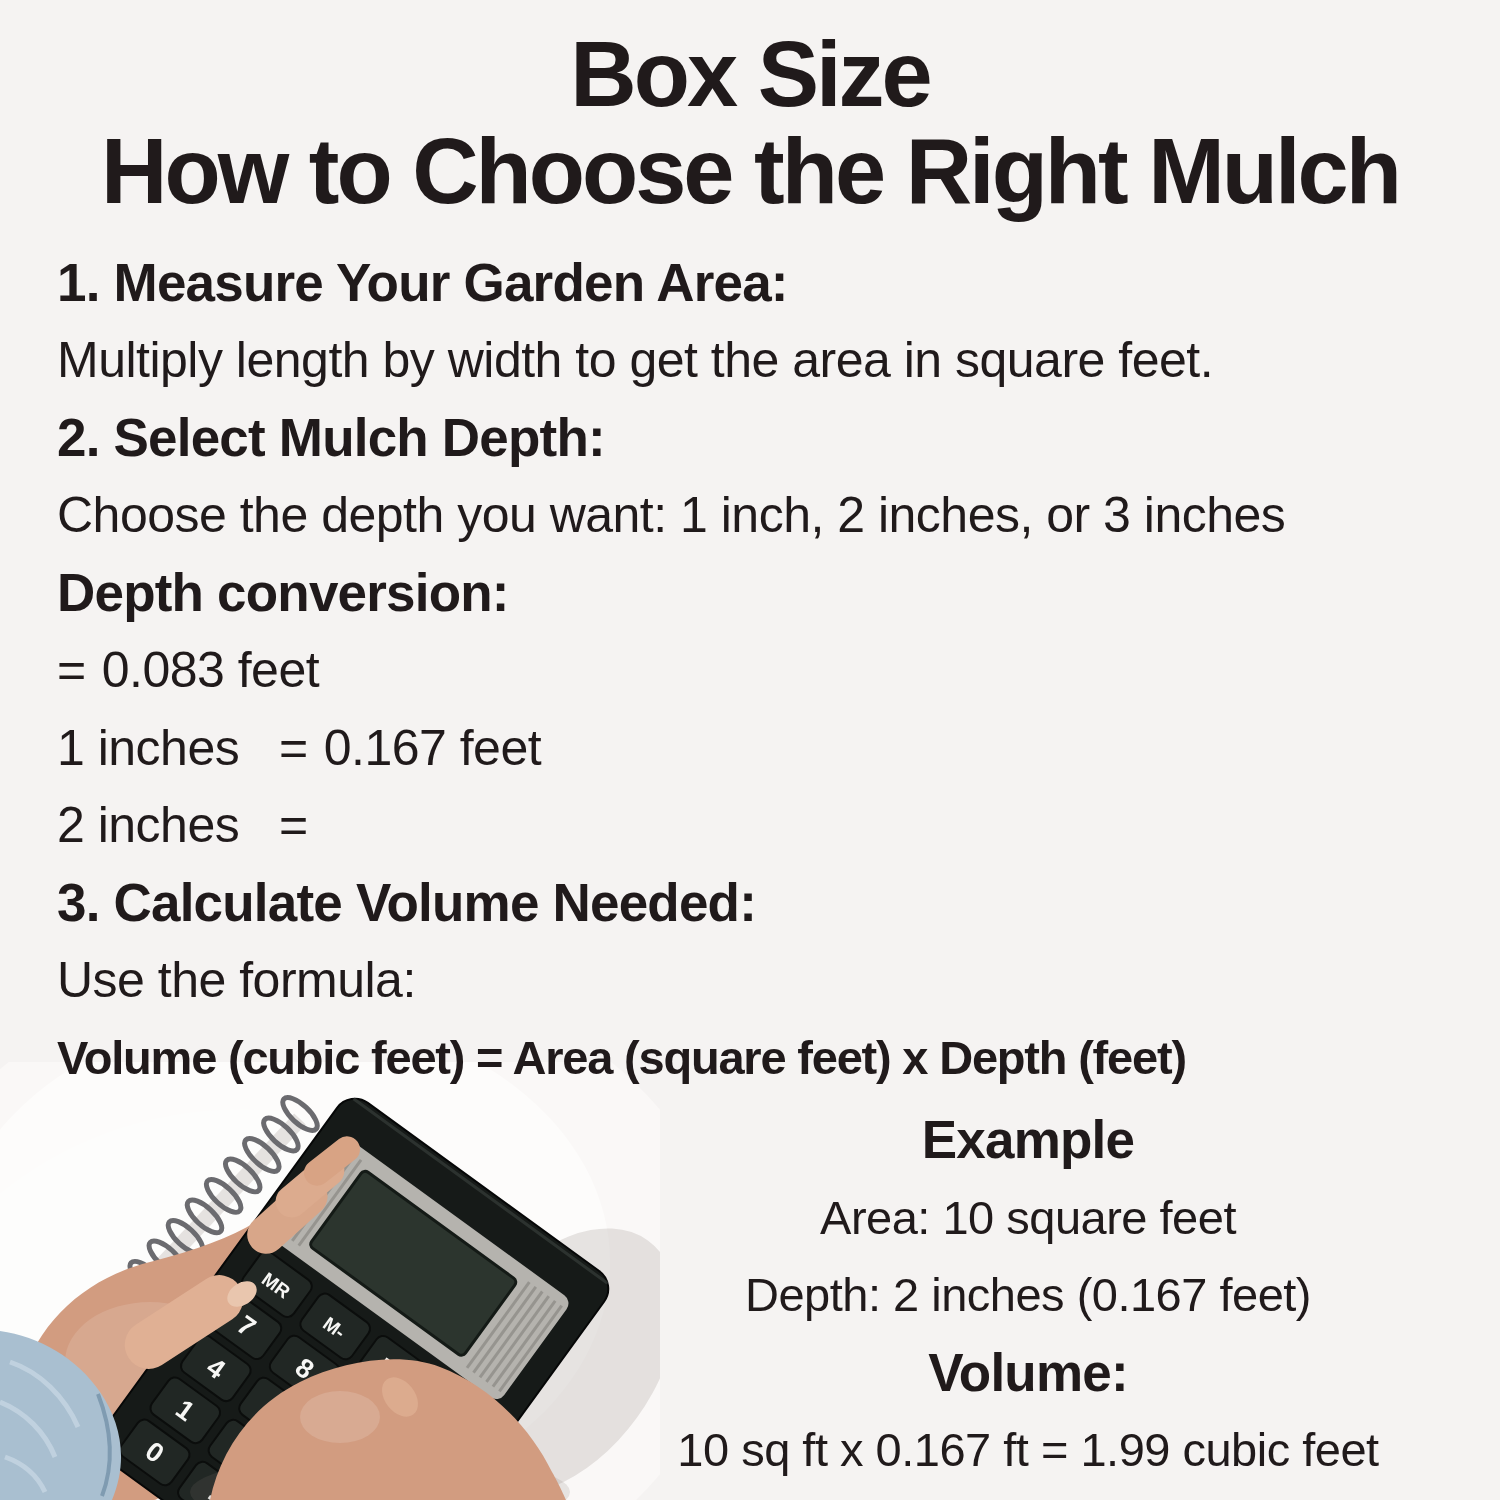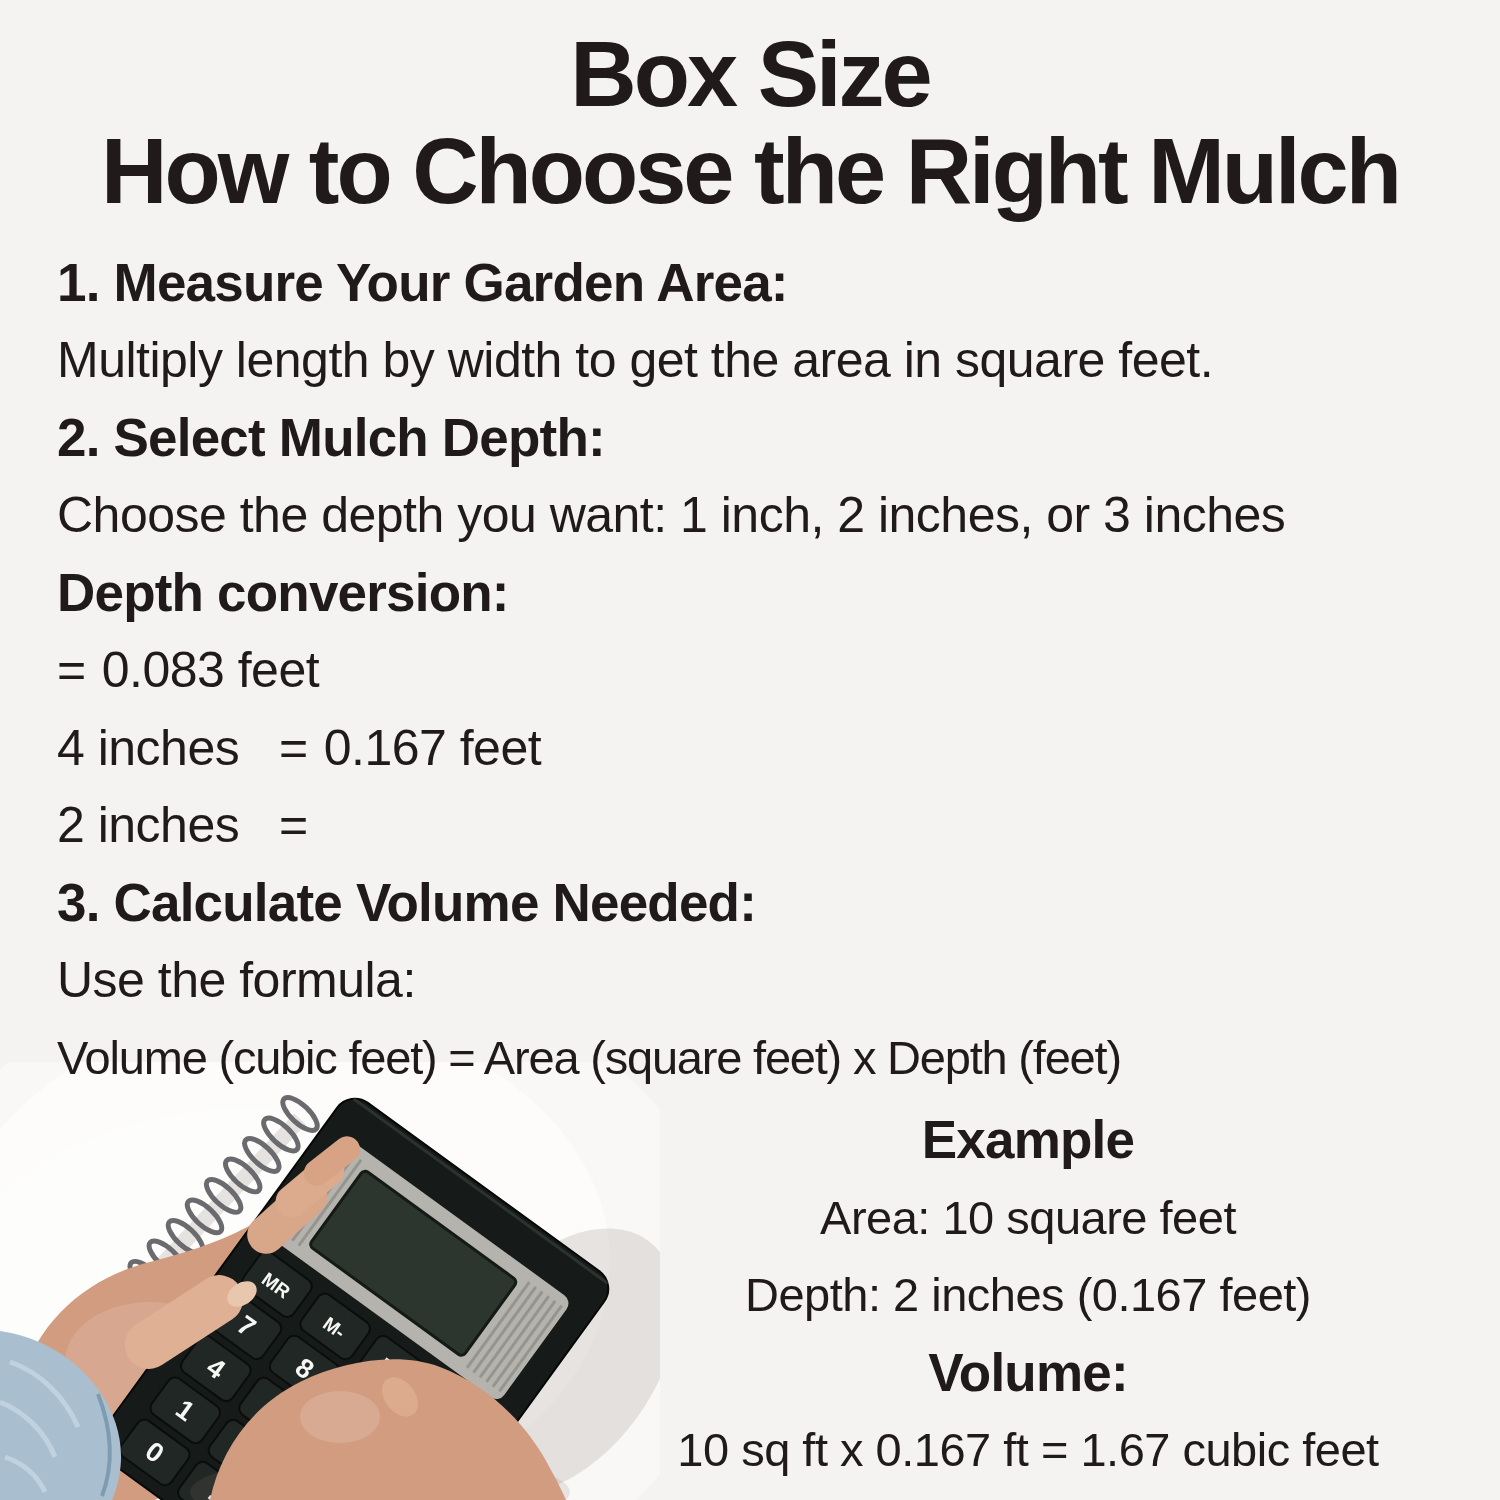--- a/index.html
+++ b/index.html
@@ -9,21 +9,21 @@
     font-family:"Liberation Sans",sans-serif;
   }
   .title{
     position:absolute;top:26px;left:0;width:100%;text-align:center;
     font-weight:bold;font-size:92px;line-height:97px;letter-spacing:-3px;
   }
   .content{position:absolute;left:57px;top:244px;width:1392px;z-index:3;}
   .row{height:77.5px;display:flex;align-items:center;font-size:50px;
        letter-spacing:-0.5px;white-space:nowrap;}
   .row.bold{font-weight:bold;font-size:53px;letter-spacing:-0.8px;}
-  .row.formula{font-weight:normal;font-size:47px;letter-spacing:-1.2px;}
+  .row.formula{font-weight:bold;font-size:47px;letter-spacing:-1.2px;}
   .conv-label{flex:0 0 222px;}
   .conv-eq{margin-right:16px;}
   .example{position:absolute;left:578px;top:1101px;width:900px;z-index:3;}
   .example .row{justify-content:center;font-size:47px;}
   .example .row.bold{font-size:53px;font-weight:bold;}
   .photo{position:absolute;left:0;top:1062px;width:660px;height:438px;z-index:1;}
   .photo svg{display:block;}
   svg text{font-family:"Liberation Sans",sans-serif;}
 </style>
 </head>
@@ -41,40 +41,40 @@
     <div class="row">Multiply length by width to get the area in square feet.</div>
     <div class="row bold">2. Select Mulch Depth:</div>
     <div class="row">Choose the depth you want: 1 inch, 2 inches, or 3 inches</div>
     <div class="row bold">Depth conversion:</div>
 
     <div class="row">
       <span class="conv-eq">=</span>
       <span>0.083 feet</span>
     </div>
     <div class="row">
-      <span class="conv-label">4 inches</span>
+      <span class="conv-label">1 inches</span>
       <span class="conv-eq">=</span>
       <span>0.167 feet</span>
     </div>
     <div class="row">
       <span class="conv-label">2 inches</span>
       <span class="conv-eq">=</span>
     </div>
 
     <div class="row bold">3. Calculate Volume Needed:</div>
     <div class="row">Use the formula:</div>
     <div class="row formula">Volume (cubic feet) = Area (square feet) x Depth (feet)</div>
   </div>
 
   <div class="example">
     <div class="row bold">Example</div>
     <div class="row">Area: 10 square feet</div>
     <div class="row">Depth: 2 inches (0.167 feet)</div>
     <div class="row bold">Volume:</div>
-    <div class="row">10 sq ft x 0.167 ft = 1.67 cubic feet</div>
+    <div class="row">10 sq ft x 0.167 ft = 1.99 cubic feet</div>
   </div>
 
   <div class="photo">
     <svg width="660" height="438" viewBox="0 0 660 438">
 
       <ellipse cx="310" cy="230" rx="420" ry="330" fill="#faf8f7"></ellipse>
       <ellipse cx="280" cy="200" rx="330" ry="250" fill="#fdfcfb"></ellipse>
 
       <path d="M -20 150 C 50 80 170 32 300 52 L 330 80 L 100 438 L -20 438 Z" fill="#fdfdfc"></path>
       <line x1="300" y1="57" x2="42" y2="330" stroke="#dcd8d5" stroke-width="16" opacity="0.7"></line>

